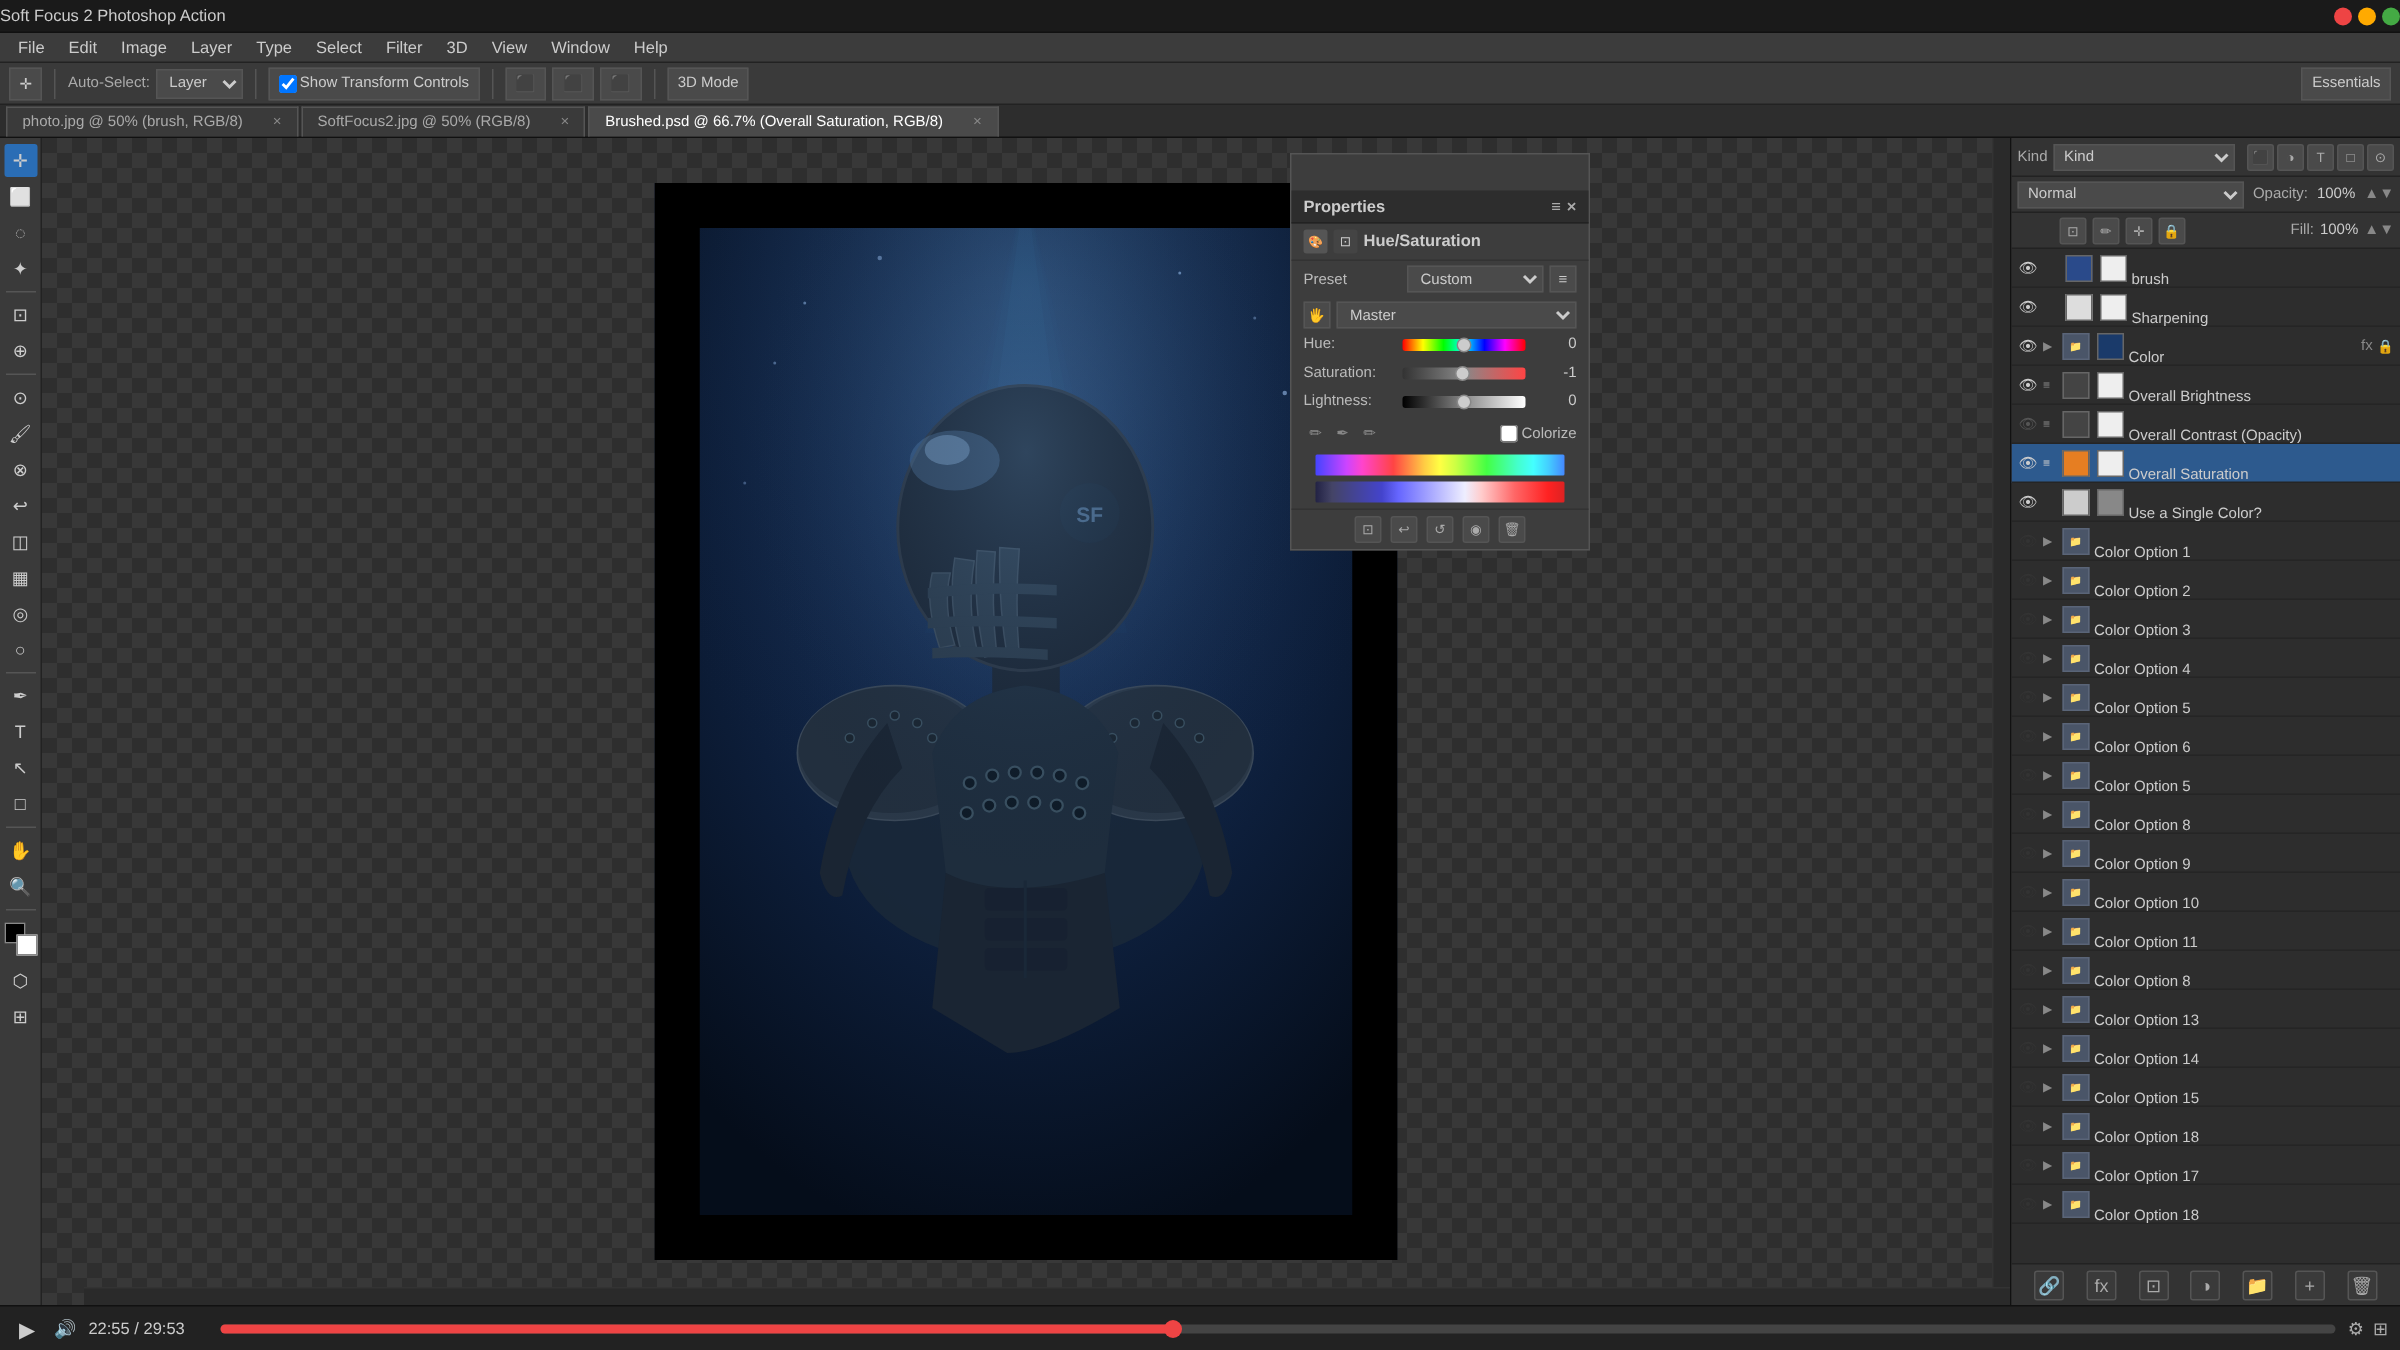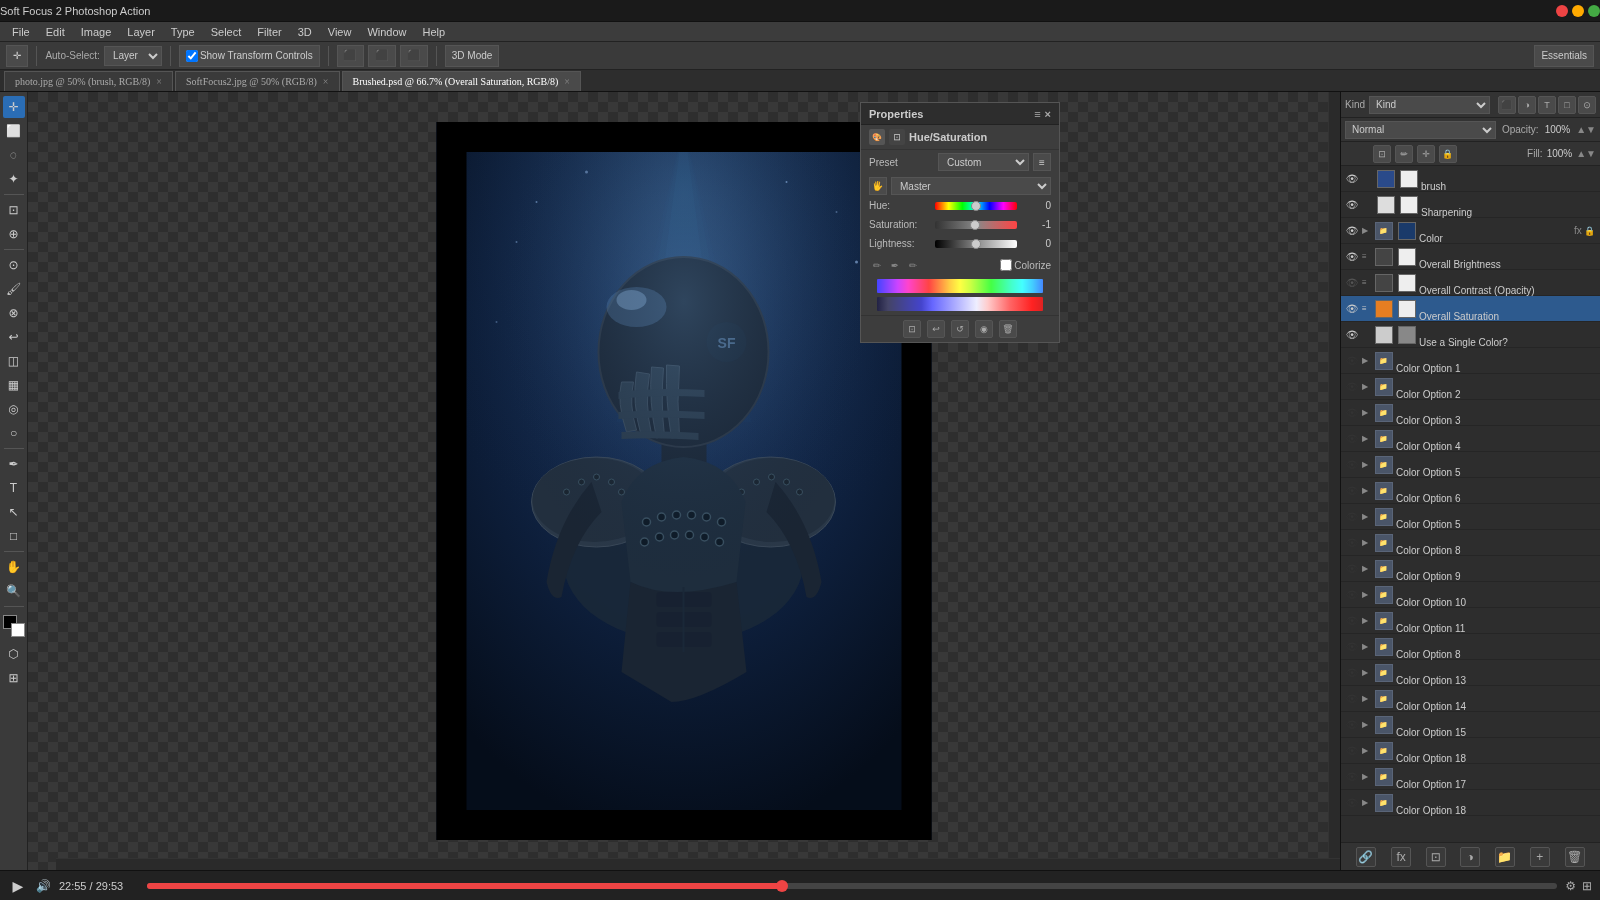--- a/index.html
+++ b/index.html
@@ -98,24 +98,23 @@
     .tab {
       height: 20px;
       padding: 0 10px;
       background: #3a3a3a;
       border: 1px solid #555;
       border-bottom: none;
       color: #aaa;
       font-size: 10px;
       display: flex;
       align-items: center;
-      gap: 6px;
+      gap: 20px;
       cursor: pointer;
       margin-right: 2px;
-      font-family: Liberation Serif, serif;
     }
     .tab.active {
       background: #4a4a4a;
       color: #fff;
     }
     .tab-close { color: #888; font-size: 10px; cursor: pointer; }
 
     
     #main-layout {
       display: flex;
@@ -181,20 +180,21 @@
       height: 22px;
       background: #2d2d2d;
       display: flex;
       align-items: center;
       padding: 0 8px;
       border-bottom: 1px solid #222;
       font-size: 11px;
       font-weight: bold;
       color: #ccc;
       justify-content: space-between;
+      margin-top: 24px;
     }
     .panel-icon-row {
       display: flex;
       align-items: center;
       gap: 4px;
       padding: 4px 8px;
       border-bottom: 1px solid #333;
     }
     .panel-icon {
       width: 16px;

